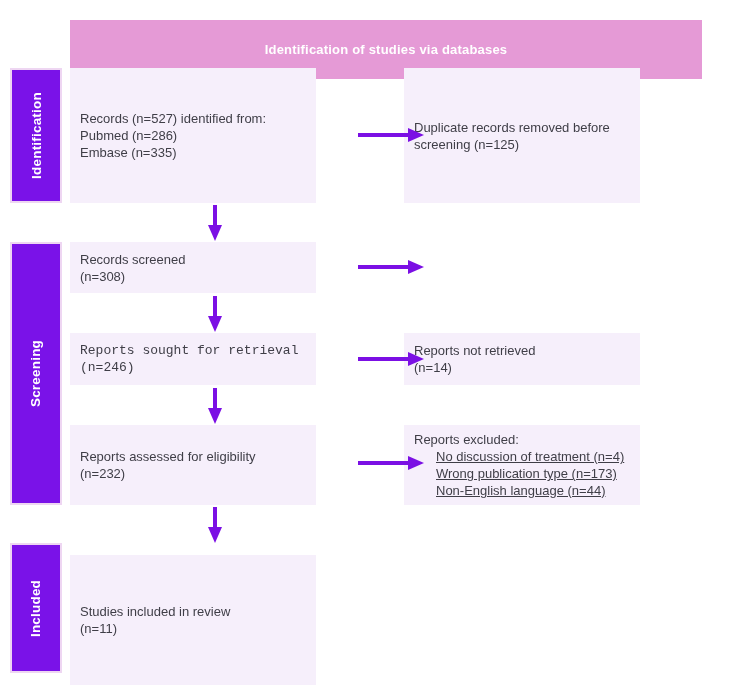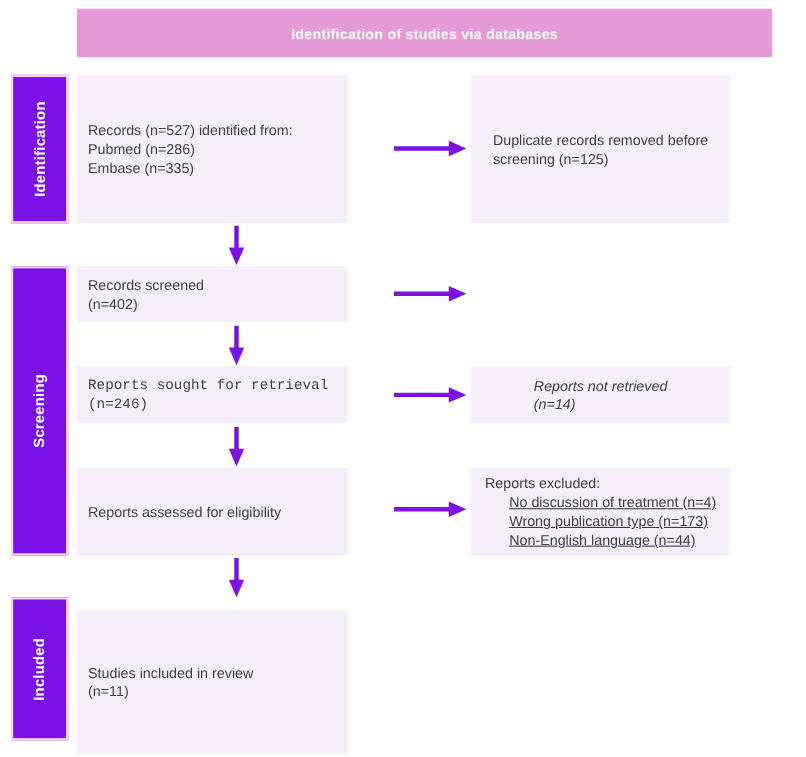--- a/index.html
+++ b/index.html
@@ -18,22 +18,22 @@
   }
   .canvas {
     position: relative;
     width: 733px;
     height: 688px;
     background: #ffffff;
     overflow: hidden;
   }
   .banner {
     position: absolute;
-    left: 70px; top: 8px;
-    width: 632px; height: 44px;
+    left: 70px; top: 20px;
+    width: 632px; height: 59px;
     background: var(--banner-bg);
     color: var(--banner-text);
     font-size: 13px;
     font-weight: 700;
     display: flex;
     align-items: center;
     justify-content: center;
     letter-spacing: .2px;
   }
   .stage {
@@ -58,21 +58,21 @@
     position: absolute;
     background: var(--box-bg);
     color: var(--text);
     font-size: 13px;
     line-height: 17px;
     display: flex;
     align-items: center;
     padding: 8px 10px;
   }
   .box.col-left  { left: 70px;  width: 246px; }
-  .box.col-right { left: 428px; width: 236px; justify-content: center; }
+  .box.col-right { left: 404px; width: 236px; }
   .line { white-space: nowrap; }
   .line.indent { padding-left: 22px; text-decoration: underline; }
   .arrow {
     position: absolute;
     color: var(--arrow);
     line-height: 0;
   }
 </style>
 </head>
 <body>
@@ -95,53 +95,54 @@
     <div>
       <div class="line">Records (n=527) identified from:</div>
       <div class="line">Pubmed (n=286)</div>
       <div class="line">Embase (n=335)</div>
     </div>
   </div>
 
   <div class="box col-left" style="top:242px; height:51px;">
     <div>
       <div class="line">Records screened</div>
-      <div class="line">(n=402)</div>
+      <div class="line">(n=308)</div>
     </div>
   </div>
 
   <div class="box col-left" style="top:333px; height:52px;font-family:Liberation Mono, monospace;">
     <div>
       <div class="line">Reports sought for retrieval</div>
       <div class="line">(n=246)</div>
     </div>
   </div>
 
   <div class="box col-left" style="top:425px; height:80px;">
     <div>
       <div class="line">Reports assessed for eligibility</div>
+      <div class="line">(n=232)</div>
     </div>
   </div>
 
   <div class="box col-left" style="top:543px; height:130px;margin-top:12px;">
     <div>
       <div class="line">Studies included in review</div>
       <div class="line">(n=11)</div>
     </div>
   </div>
 
   <div class="box col-right" style="top:68px; height:135px;">
     <div>
       <div class="line">Duplicate records removed before</div>
       <div class="line">screening (n=125)</div>
     </div>
   </div>
 
 
-  <div class="box col-right" style="top:333px; height:52px;font-style:italic;">
+  <div class="box col-right" style="top:333px; height:52px;">
     <div>
       <div class="line">Reports not retrieved</div>
       <div class="line">(n=14)</div>
     </div>
   </div>
 
   <div class="box col-right" style="top:425px; height:80px;">
     <div>
       <div class="line">Reports excluded:</div>
       <div class="line indent">No discussion of treatment (n=4)</div>

